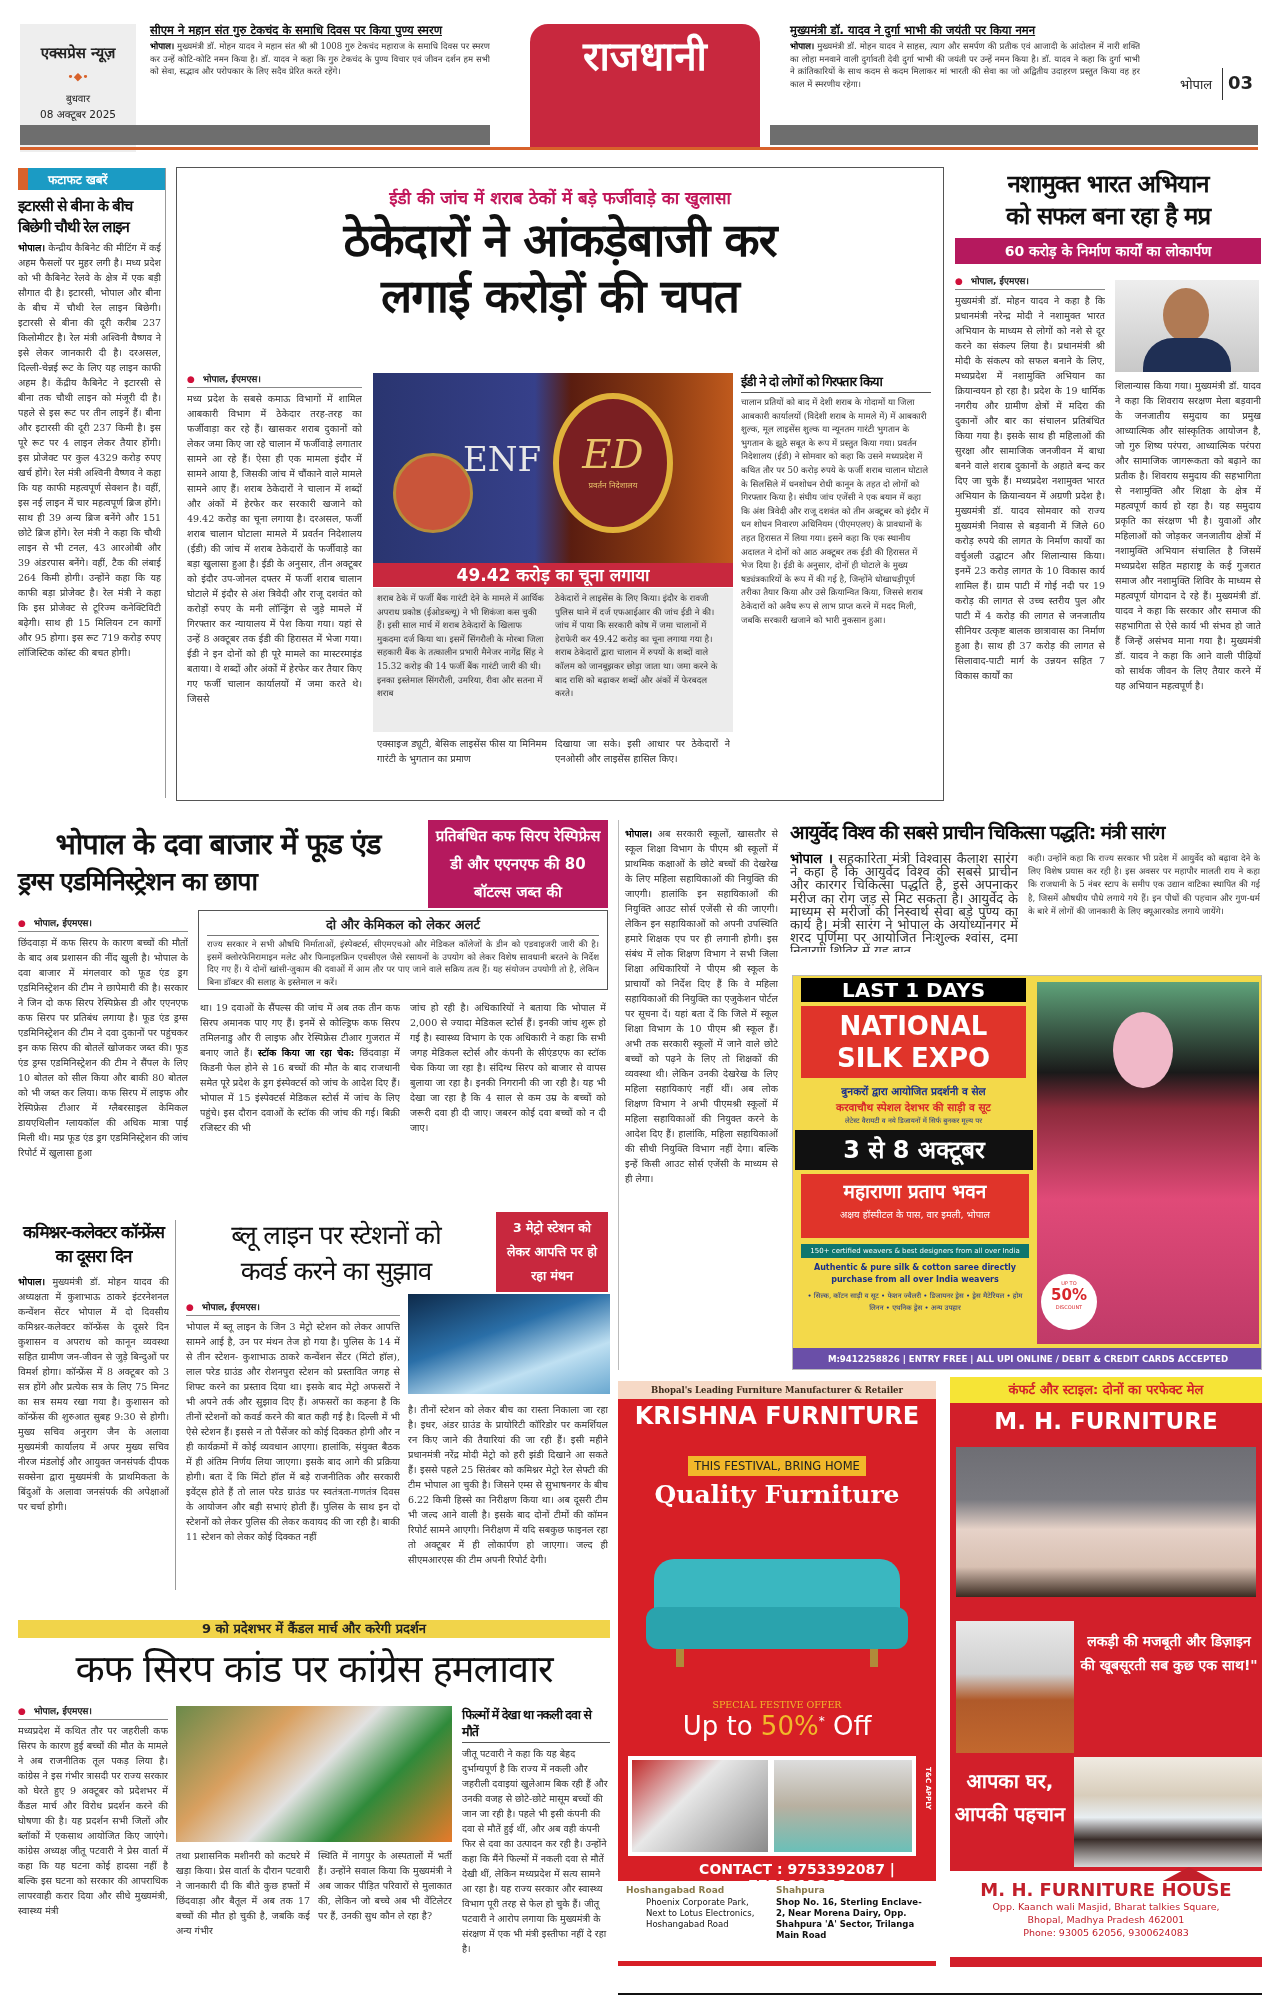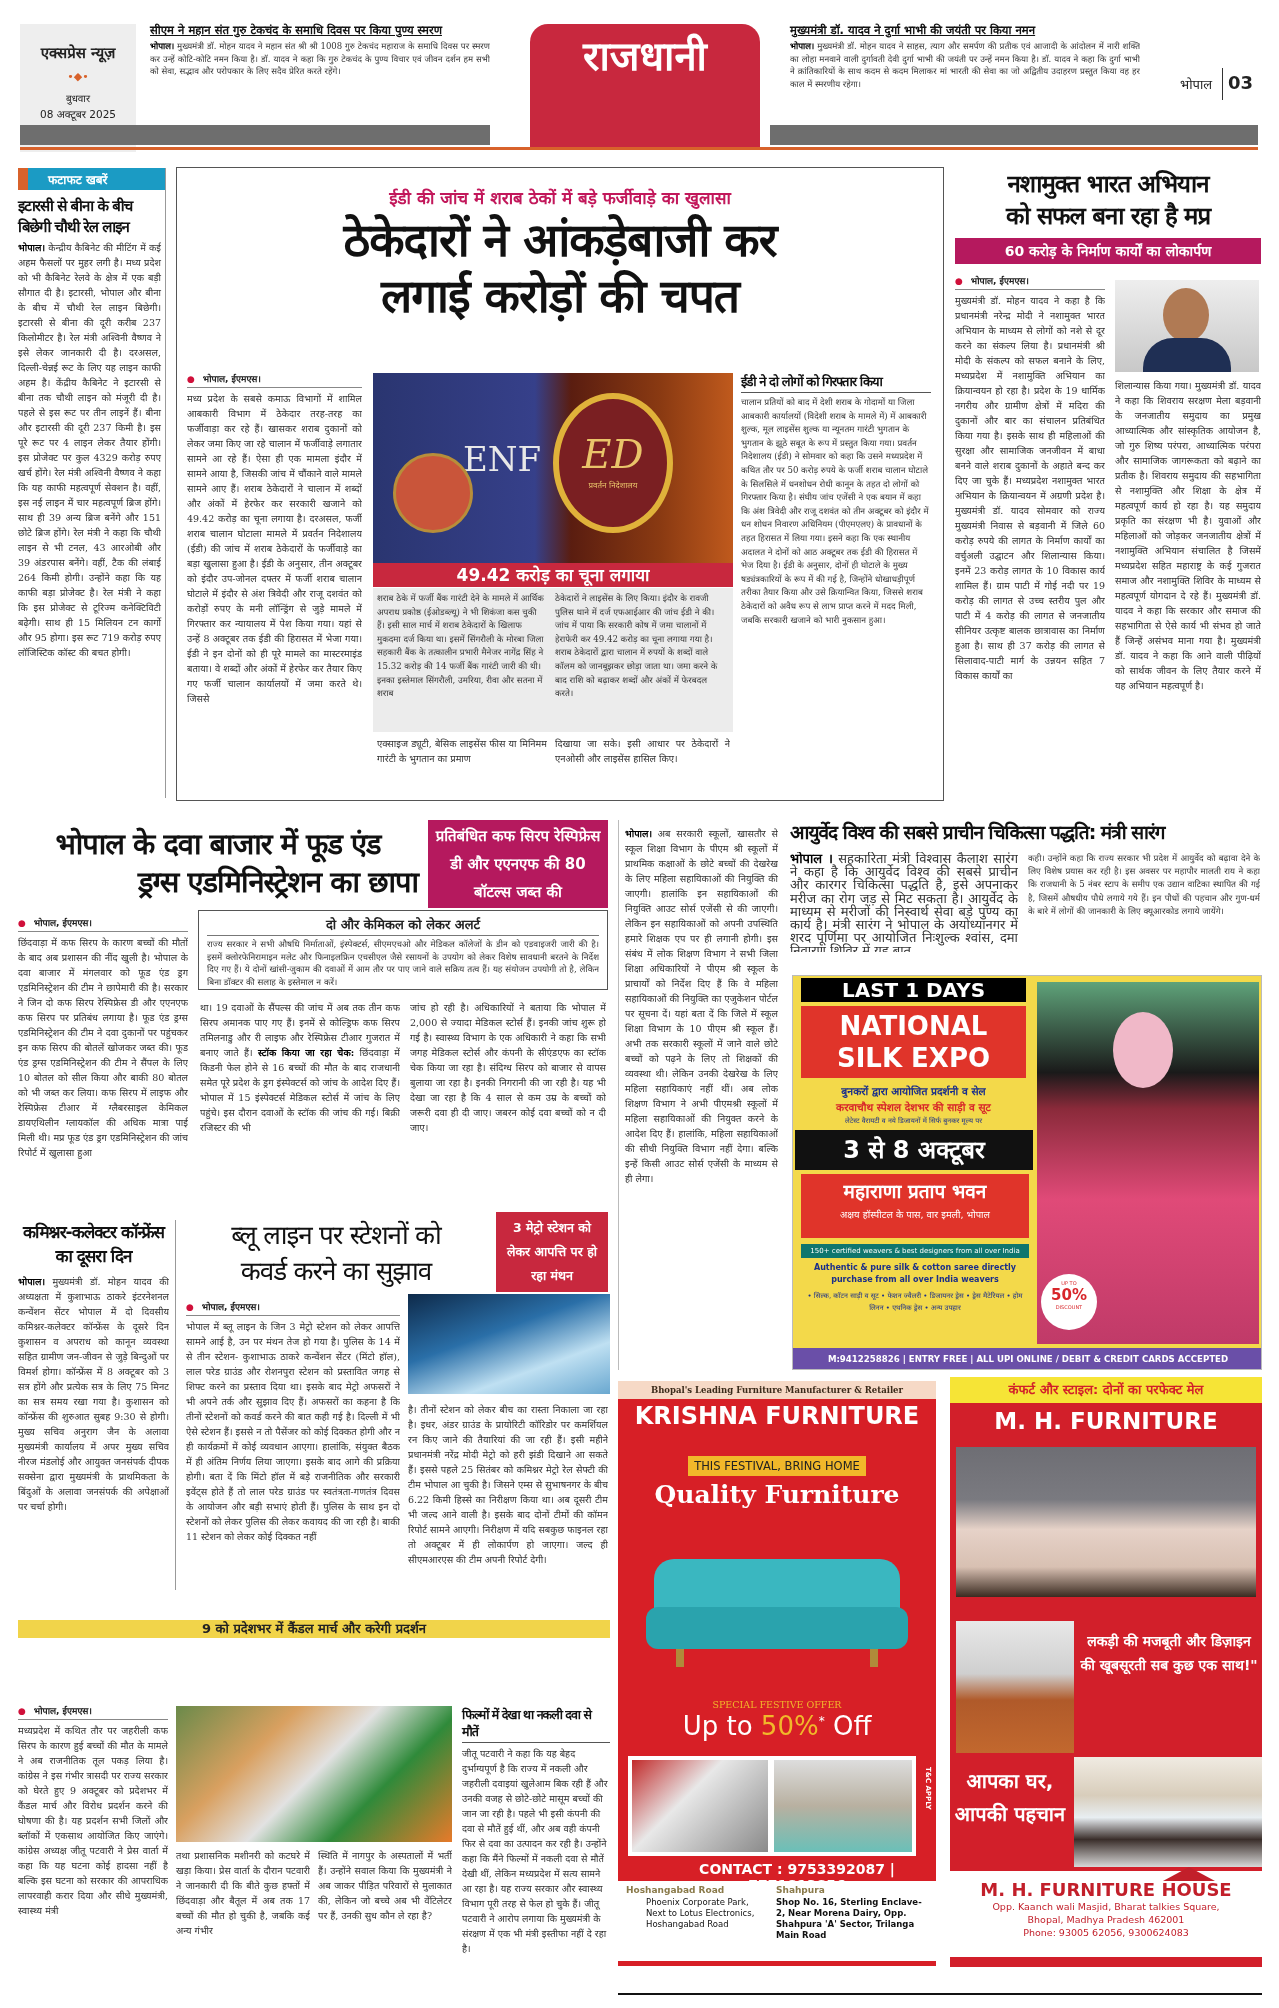--- a/index.html
+++ b/index.html
@@ -102,21 +102,21 @@
   </div>
   <div style="position:absolute;left:160px;top:112px;width:144px;height:92px;background:linear-gradient(180deg,#eeeeee,#c8c8c8);overflow:hidden;">
     <div style="position:absolute;left:48px;top:8px;width:46px;height:54px;border-radius:50%;background:#b07a54;"></div>
     <div style="position:absolute;left:28px;top:58px;width:88px;height:40px;border-radius:30px 30px 0 0;background:#1f2f54;"></div>
   </div>
   <div class="txt" style="position:absolute;left:160px;top:210px;width:146px;height:415px;">शिलान्यास किया गया। मुख्यमंत्री डॉ. यादव ने कहा कि शिवराय सरक्षण मेला बड़वानी के जनजातीय समुदाय का प्रमुख आध्यात्मिक और सांस्कृतिक आयोजन है, जो गुरु शिष्य परंपरा, आध्यात्मिक परंपरा और सामाजिक जागरूकता को बढ़ाने का प्रतीक है। शिवराय समुदाय की सहभागिता से नशामुक्ति और शिक्षा के क्षेत्र में महत्वपूर्ण कार्य हो रहा है। यह समुदाय प्रकृति का संरक्षण भी है। युवाओं और महिलाओं को जोड़कर जनजातीय क्षेत्रों में नशामुक्ति अभियान संचालित है जिसमें मध्यप्रदेश सहित महाराष्ट्र के कई गुजरात समाज और नशामुक्ति शिविर के माध्यम से महत्वपूर्ण योगदान दे रहे हैं। मुख्यमंत्री डॉ. यादव ने कहा कि सरकार और समाज की सहभागिता से ऐसे कार्य भी संभव हो जाते हैं जिन्हें असंभव माना गया है। मुख्यमंत्री डॉ. यादव ने कहा कि आने वाली पीढ़ियों को सार्थक जीवन के लिए तैयार करने में यह अभियान महत्वपूर्ण है।</div>
 </div>
 
 <div class="abs" style="left:18px;top:826px;width:590px;height:370px;">
   <div class="hl" style="position:absolute;left:0;top:0;width:400px;text-align:center;font-size:29px;line-height:36px;">भोपाल के दवा बाजार में फूड एंड</div>
-  <div class="hl" style="position:absolute;left:0;top:38px;width:400px;text-align:right;font-size:29px;line-height:36px;">ड्रग्स एडमिनिस्ट्रेशन का छापा</div>
+  <div class="hl" style="position:absolute;left:0;top:38px;width:400px;text-align:left;font-size:25px;line-height:36px;">ड्रग्स एडमिनिस्ट्रेशन का छापा</div>
   <div style="position:absolute;left:410px;top:-6px;width:180px;height:88px;background:#b5195e;color:#fff;font-weight:bold;font-size:15px;line-height:28px;text-align:center;padding:2px 6px;">प्रतिबंधित कफ सिरप रेस्पिफ्रेस डी और एएनएफ की 80 बॉटल्स जब्त की</div>
   <div style="position:absolute;left:0;top:90px;width:170px;">
     <div class="dateline">भोपाल, ईएमएस।</div>
     <div class="txt" style="height:260px;">छिंदवाड़ा में कफ सिरप के कारण बच्चों की मौतों के बाद अब प्रशासन की नींद खुली है। भोपाल के दवा बाजार में मंगलवार को फूड एंड ड्रग एडमिनिस्ट्रेशन की टीम ने छापेमारी की है। सरकार ने जिन दो कफ सिरप रेस्पिफ्रेस डी और एएनएफ कफ सिरप पर प्रतिबंध लगाया है। फूड एंड ड्रग्स एडमिनिस्ट्रेशन की टीम ने दवा दुकानों पर पहुंचकर इन कफ सिरप की बोतलें खोजकर जब्त की। फूड एंड ड्रग्स एडमिनिस्ट्रेशन की टीम ने सैंपल के लिए 10 बोतल को सील किया और बाकी 80 बोतल को भी जब्त कर लिया। कफ सिरप में लाइफ और रेस्पिफ्रेस टीआर में ग्लैबरसाइल केमिकल डायएथिलीन ग्लायकॉल की अधिक मात्रा पाई मिली थी। मप्र फूड एंड ड्रग एडमिनिस्ट्रेशन की जांच रिपोर्ट में खुलासा हुआ</div>
   </div>
   <div class="box" style="position:absolute;left:180px;top:84px;width:410px;height:80px;padding:4px 8px;">
     <div style="text-align:center;font-weight:bold;font-size:13px;border-bottom:1px solid #777;padding-bottom:2px;">दो और केमिकल को लेकर अलर्ट</div>
     <div class="txt" style="height:48px;font-size:8.6px;line-height:12.5px;margin-top:2px;">राज्य सरकार ने सभी औषधि निर्माताओं, इंस्पेक्टर्स, सीएमएचओ और मेडिकल कॉलेजों के डीन को एडवाइजरी जारी की है। इसमें क्लोरफेनिरामाइन मलेट और फिनाइलफ्रिन एचसीएल जैसे रसायनों के उपयोग को लेकर विशेष सावधानी बरतने के निर्देश दिए गए हैं। ये दोनों खांसी-जुकाम की दवाओं में आम तौर पर पाए जाने वाले सक्रिय तत्व हैं। यह संयोजन उपयोगी तो है, लेकिन बिना डॉक्टर की सलाह के इस्तेमाल न करें।</div>
   </div>
   <div style="position:absolute;left:182px;top:174px;width:200px;">
@@ -184,20 +184,21 @@
   <div style="position:absolute;left:0;top:82px;width:214px;">
     <div class="dateline">भोपाल, ईएमएस।</div>
     <div class="txt" style="height:270px;">भोपाल में ब्लू लाइन के जिन 3 मेट्रो स्टेशन को लेकर आपत्ति सामने आई है, उन पर मंथन तेज हो गया है। पुलिस के 14 में से तीन स्टेशन- कुशाभाऊ ठाकरे कन्वेंशन सेंटर (मिंटो हॉल), लाल परेड ग्राउंड और रोशनपुरा स्टेशन को प्रस्तावित जगह से शिफ्ट करने का प्रस्ताव दिया था। इसके बाद मेट्रो अफसरों ने भी अपने तर्क और सुझाव दिए हैं। अफसरों का कहना है कि तीनों स्टेशनों को कवर्ड करने की बात कही गई है। दिल्ली में भी ऐसे स्टेशन हैं। इससे न तो पैसेंजर को कोई दिक्कत होगी और न ही कार्यक्रमों में कोई व्यवधान आएगा। हालांकि, संयुक्त बैठक में ही अंतिम निर्णय लिया जाएगा। इसके बाद आगे की प्रक्रिया होगी। बता दें कि मिंटो हॉल में बड़े राजनीतिक और सरकारी इवेंट्स होते हैं तो लाल परेड ग्राउंड पर स्वतंत्रता-गणतंत्र दिवस के आयोजन और बड़ी सभाएं होती हैं। पुलिस के साथ इन दो स्टेशनों को लेकर पुलिस की लेकर कवायद की जा रही है। बाकी 11 स्टेशन को लेकर कोई दिक्कत नहीं</div>
   </div>
   <div style="position:absolute;left:222px;top:76px;width:202px;height:100px;background:linear-gradient(160deg,#0e2a4a 0%,#2a6fa8 40%,#bfe0f2 70%,#6aa8d0 100%);"></div>
   <div class="txt" style="position:absolute;left:222px;top:184px;width:200px;height:166px;">है। तीनों स्टेशन को लेकर बीच का रास्ता निकाला जा रहा है। इधर, अंडर ग्राउंड के प्रायोरिटी कॉरिडोर पर कमर्शियल रन किए जाने की तैयारियां की जा रही हैं। इसी महीने प्रधानमंत्री नरेंद्र मोदी मेट्रो को हरी झंडी दिखाने आ सकते हैं। इससे पहले 25 सितंबर को कमिश्नर मेट्रो रेल सेफ्टी की टीम भोपाल आ चुकी है। जिसने एम्स से सुभाषनगर के बीच 6.22 किमी हिस्से का निरीक्षण किया था। अब दूसरी टीम भी जल्द आने वाली है। इसके बाद दोनों टीमों की कॉमन रिपोर्ट सामने आएगी। निरीक्षण में यदि सबकुछ फाइनल रहा तो अक्टूबर में ही लोकार्पण हो जाएगा। जल्द ही सीएमआरएस की टीम अपनी रिपोर्ट देगी।</div>
 </div>
 
 <div class="abs" style="left:18px;top:1620px;width:592px;height:380px;">
   <div style="background:#f1d44a;text-align:center;font-weight:bold;font-size:13px;line-height:18px;">9 को प्रदेशभर में कैंडल मार्च और करेगी प्रदर्शन</div>
+  <div class="hl" style="text-align:center;font-size:38px;line-height:50px;margin-top:6px;font-weight:normal;">कफ सिरप कांड पर कांग्रेस हमलावार</div>
   <div style="position:absolute;left:0;top:84px;width:150px;">
     <div class="dateline">भोपाल, ईएमएस।</div>
     <div class="txt" style="height:270px;">मध्यप्रदेश में कथित तौर पर जहरीली कफ सिरप के कारण हुई बच्चों की मौत के मामले ने अब राजनीतिक तूल पकड़ लिया है। कांग्रेस ने इस गंभीर त्रासदी पर राज्य सरकार को घेरते हुए 9 अक्टूबर को प्रदेशभर में कैंडल मार्च और विरोध प्रदर्शन करने की घोषणा की है। यह प्रदर्शन सभी जिलों और ब्लॉकों में एकसाथ आयोजित किए जाएंगे। कांग्रेस अध्यक्ष जीतू पटवारी ने प्रेस वार्ता में कहा कि यह घटना कोई हादसा नहीं है बल्कि इस घटना को सरकार की आपराधिक लापरवाही करार दिया और सीधे मुख्यमंत्री, स्वास्थ्य मंत्री</div>
   </div>
   <div style="position:absolute;left:158px;top:86px;width:276px;height:136px;background:linear-gradient(135deg,#6a8a4a 0%,#d9a060 30%,#e2e2e2 50%,#2f8a3a 70%,#e87a2a 100%);"></div>
   <div class="txt" style="position:absolute;left:158px;top:228px;width:134px;height:125px;">तथा प्रशासनिक मशीनरी को कटघरे में खड़ा किया। प्रेस वार्ता के दौरान पटवारी ने जानकारी दी कि बीते कुछ हफ्तों में छिंदवाड़ा और बैतूल में अब तक 17 बच्चों की मौत हो चुकी है, जबकि कई अन्य गंभीर</div>
   <div class="txt" style="position:absolute;left:300px;top:228px;width:134px;height:125px;">स्थिति में नागपुर के अस्पतालों में भर्ती हैं। उन्होंने सवाल किया कि मुख्यमंत्री ने अब जाकर पीड़ित परिवारों से मुलाकात की, लेकिन जो बच्चे अब भी वेंटिलेटर पर हैं, उनकी सुध कौन ले रहा है?</div>
   <div style="position:absolute;left:444px;top:86px;width:148px;">
     <div class="hl" style="font-size:12.5px;line-height:17px;border-bottom:1px solid #555;padding-bottom:2px;">फिल्मों में देखा था नकली दवा से मौतें</div>
     <div class="txt" style="height:230px;text-align:left;margin-top:3px;">जीतू पटवारी ने कहा कि यह बेहद दुर्भाग्यपूर्ण है कि राज्य में नकली और जहरीली दवाइयां खुलेआम बिक रही हैं और उनकी वजह से छोटे-छोटे मासूम बच्चों की जान जा रही है। पहले भी इसी कंपनी की दवा से मौतें हुई थीं, और अब वही कंपनी फिर से दवा का उत्पादन कर रही है। उन्होंने कहा कि मैंने फिल्मों में नकली दवा से मौतें देखी थीं, लेकिन मध्यप्रदेश में सत्य सामने आ रहा है। यह राज्य सरकार और स्वास्थ्य विभाग पूरी तरह से फेल हो चुके हैं। जीतू पटवारी ने आरोप लगाया कि मुख्यमंत्री के संरक्षण में एक भी मंत्री इस्तीफा नहीं दे रहा है।</div>

